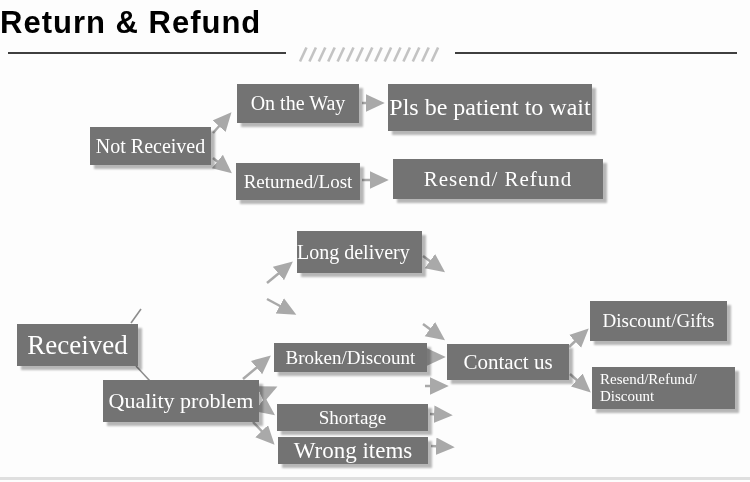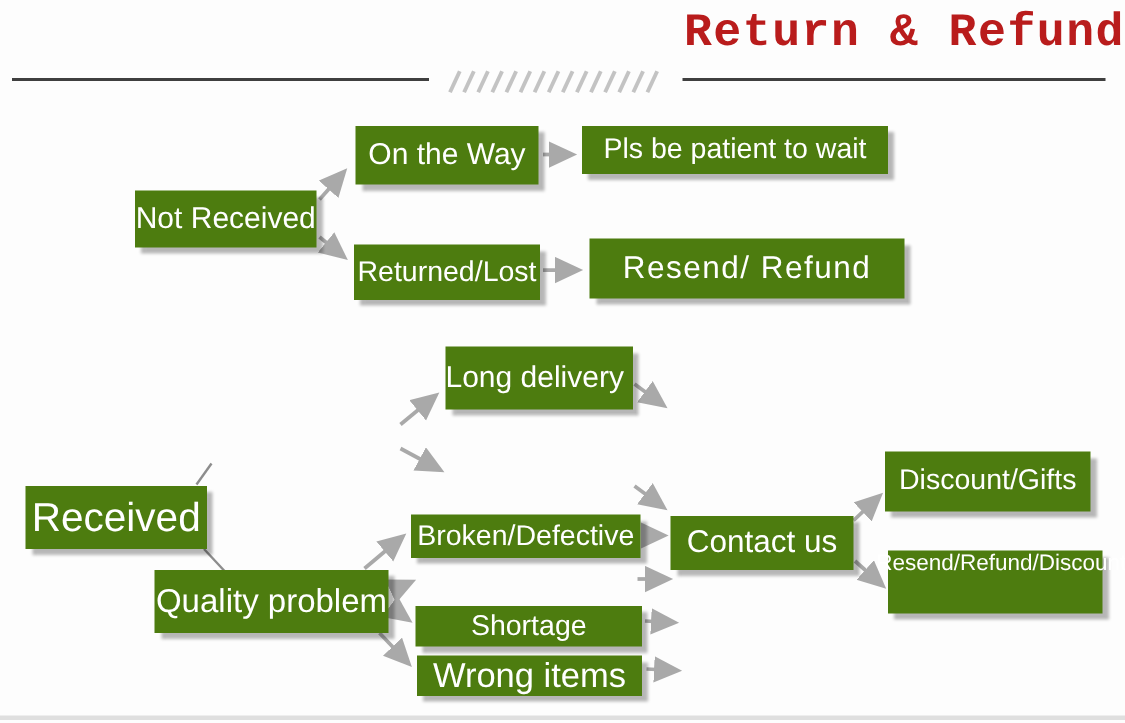--- a/index.html
+++ b/index.html
@@ -1,32 +1,32 @@
 <!DOCTYPE html>
 <html><head>
 <meta charset="utf-8">
 <style>
   html,body{margin:0;padding:0;background:#ffffff;}
   .stage{
     position:relative;width:750px;height:482px;overflow:hidden;
     background:#fdfdfd;font-family:"Liberation Sans",sans-serif;
   }
   .title{
-    position:absolute;left:0;top:5px;width:750px;text-align:right;
-    font-family:Liberation Mono, monospace;
-    font-weight:bold;font-size:31px;color:#b91c1c;letter-spacing:1px;
+    position:absolute;left:0;top:5px;width:750px;text-align:left;
+    font-family:Liberation Sans, sans-serif;
+    font-weight:bold;font-size:31px;color:#000000;letter-spacing:1px;
   }
   .node{
-    position:absolute;background:#4d7c0f;color:#ffffff;
+    position:absolute;background:#737373;color:#ffffff;
     display:flex;align-items:center;justify-content:center;
-    white-space:nowrap;box-shadow:4px 4px 2px rgba(0,0,0,0.28);
+    white-space:nowrap;box-shadow:4px 4px 2px rgba(0,0,0,0.28);font-family:Liberation Serif, serif;
   }
   .node.left-flush{justify-content:flex-start;text-align:center;}
   .node.two-line{
-    flex-direction:row;align-items:flex-start;justify-content:center;
+    flex-direction:column;align-items:flex-start;justify-content:center;
     padding-left:8px;line-height:1.15;
   }
   svg.overlay{position:absolute;left:0;top:0;}
   .bottom-edge{
     position:absolute;left:0;top:477px;width:750px;height:3px;
     background:#d7d7d7;opacity:.8;
   }
 </style>
 </head>
 <body>
@@ -87,28 +87,28 @@
     </g>
 
     <g stroke="#8d8d8d" stroke-width="1.6" fill="none">
       <line x1="131" y1="323" x2="141" y2="309"></line>
       <line x1="136" y1="366" x2="150" y2="381"></line>
     </g>
   </svg>
 
   <div class="node" style="left:90px;top:127px;width:121px;height:38px;font-size:20px">Not Received</div>
   <div class="node" style="left:237px;top:84px;width:122px;height:39px;font-size:20px">On the Way</div>
-  <div class="node" style="left:388px;top:84px;width:204px;height:32px;font-size:19px">Pls be patient to wait</div>
+  <div class="node" style="left:388px;top:84px;width:204px;height:47px;font-size:24px">Pls be patient to wait</div>
   <div class="node" style="left:236px;top:163px;width:124px;height:37px;font-size:19px">Returned/Lost</div>
   <div class="node" style="left:393px;top:159px;width:210px;height:40px;font-size:21px;letter-spacing:1px">Resend/ Refund</div>
 
   <div class="node" style="left:17px;top:324px;width:121px;height:42px;font-size:27px">Received</div>
   <div class="node left-flush" style="left:297px;top:231px;width:125px;height:42px;font-size:20px">Long delivery</div>
   <div class="node" style="left:103px;top:380px;width:156px;height:42px;font-size:22px">Quality problem</div>
-  <div class="node" style="left:274px;top:343px;width:153px;height:29px;font-size:19px">Broken/Defective</div>
+  <div class="node" style="left:274px;top:343px;width:153px;height:29px;font-size:19px">Broken/Discount</div>
   <div class="node" style="left:277px;top:404px;width:151px;height:27px;font-size:19px">Shortage</div>
   <div class="node" style="left:278px;top:437px;width:150px;height:27px;font-size:23px">Wrong items</div>
   <div class="node" style="left:447px;top:344px;width:122px;height:36px;font-size:21px">Contact us</div>
   <div class="node" style="left:590px;top:301px;width:137px;height:40px;font-size:19px">Discount/Gifts</div>
   <div class="node two-line" style="left:592px;top:367px;width:135px;height:42px;font-size:15px">
     <span>Resend/Refund/</span>
     <span>Discount</span>
   </div>
 
   <div class="bottom-edge"></div>

